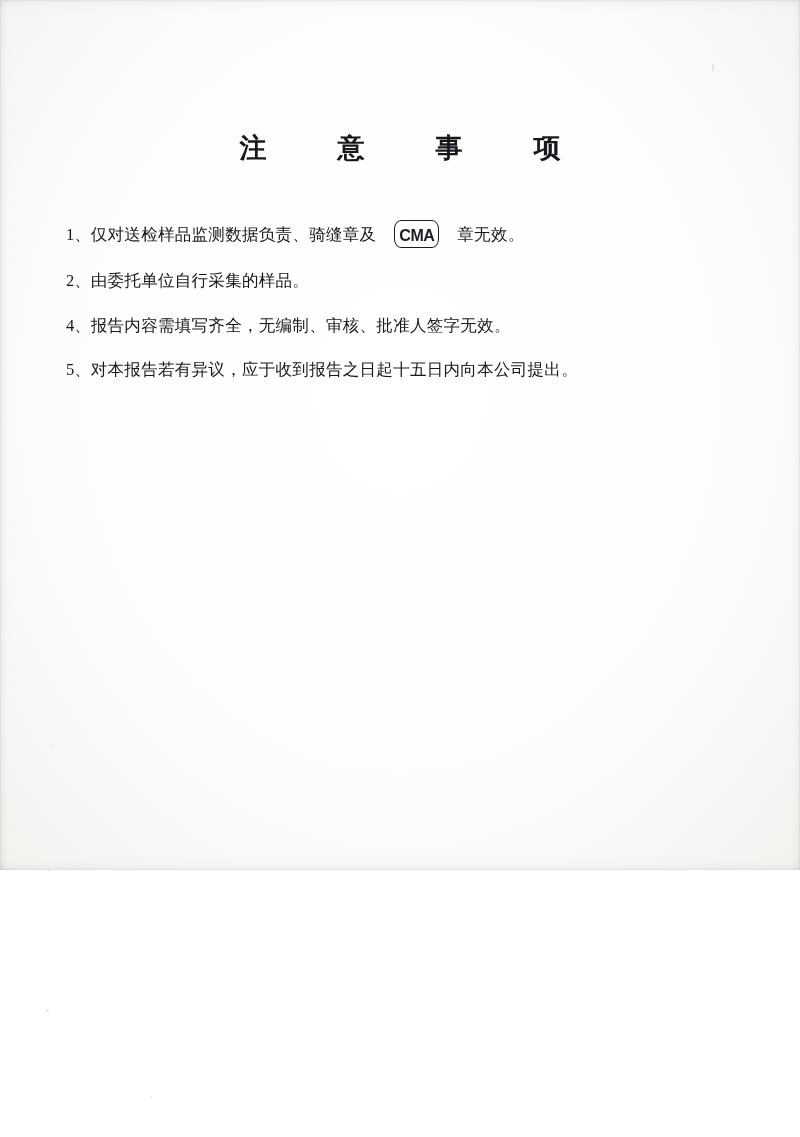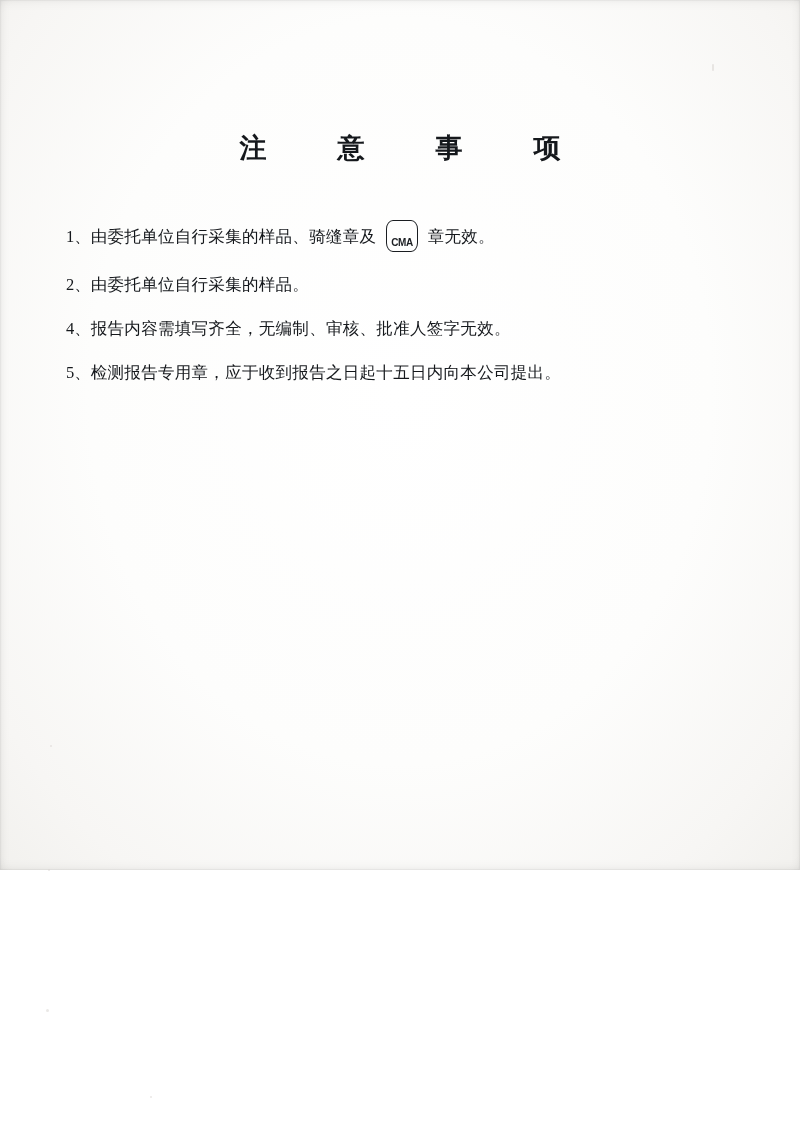--- a/index.html
+++ b/index.html
@@ -74,26 +74,26 @@
   }
   .note .num {
     letter-spacing: 0px;
   }
 
   
   .cma-mark {
     display: inline-block;
     position: relative;
     top: -2px;
-    margin: 0 10px;
+    margin: 0 18px;
     border: 1.6px solid #1a1d21;
     border-radius: 7px / 9px;
-    padding: 16px 4px 1px 4px;
+    padding: 5px 4px 1px 4px;
     font-family: "Liberation Sans", sans-serif;
-    font-size: 10px;
+    font-size: 16px;
     font-weight: bold;
     letter-spacing: -0.5px;
     line-height: 1.25;
     color: #1a1d21;
     vertical-align: middle;
   }
 </style>
 </head>
 <body>
 
@@ -103,32 +103,32 @@
   <div class="speck" style="left:50px; top:745px; width:2px; height:2px;"></div>
   <div class="speck" style="left:48px; top:869px; width:2px; height:2px;"></div>
   <div class="speck" style="left:46px; top:1009px; width:3px; height:3px;"></div>
   <div class="speck" style="left:150px; top:1096px; width:2px; height:2px;"></div>
 
   <div class="title">注　意　事　项</div>
 
   <div class="notes">
 
     <div class="note">
-      <span class="num">1、</span><span>由委托单位自行采集的样品、骑缝章及</span><span class="cma-mark">CMA</span><span>章无效。</span>
+      <span class="num">1、</span><span>仅对送检样品监测数据负责、骑缝章及</span><span class="cma-mark">CMA</span><span>章无效。</span>
     </div>
 
     <div class="note">
       <span class="num">2、</span><span>由委托单位自行采集的样品。</span>
     </div>
 
 
     <div class="note">
       <span class="num">4、</span><span>报告内容需填写齐全，无编制、审核、批准人签字无效。</span>
     </div>
 
     <div class="note">
-      <span class="num">5、</span><span>检测报告专用章，应于收到报告之日起十五日内向本公司提出。</span>
+      <span class="num">5、</span><span>对本报告若有异议，应于收到报告之日起十五日内向本公司提出。</span>
     </div>
 
 
 
   </div>
 </div>
 
 </body></html>

